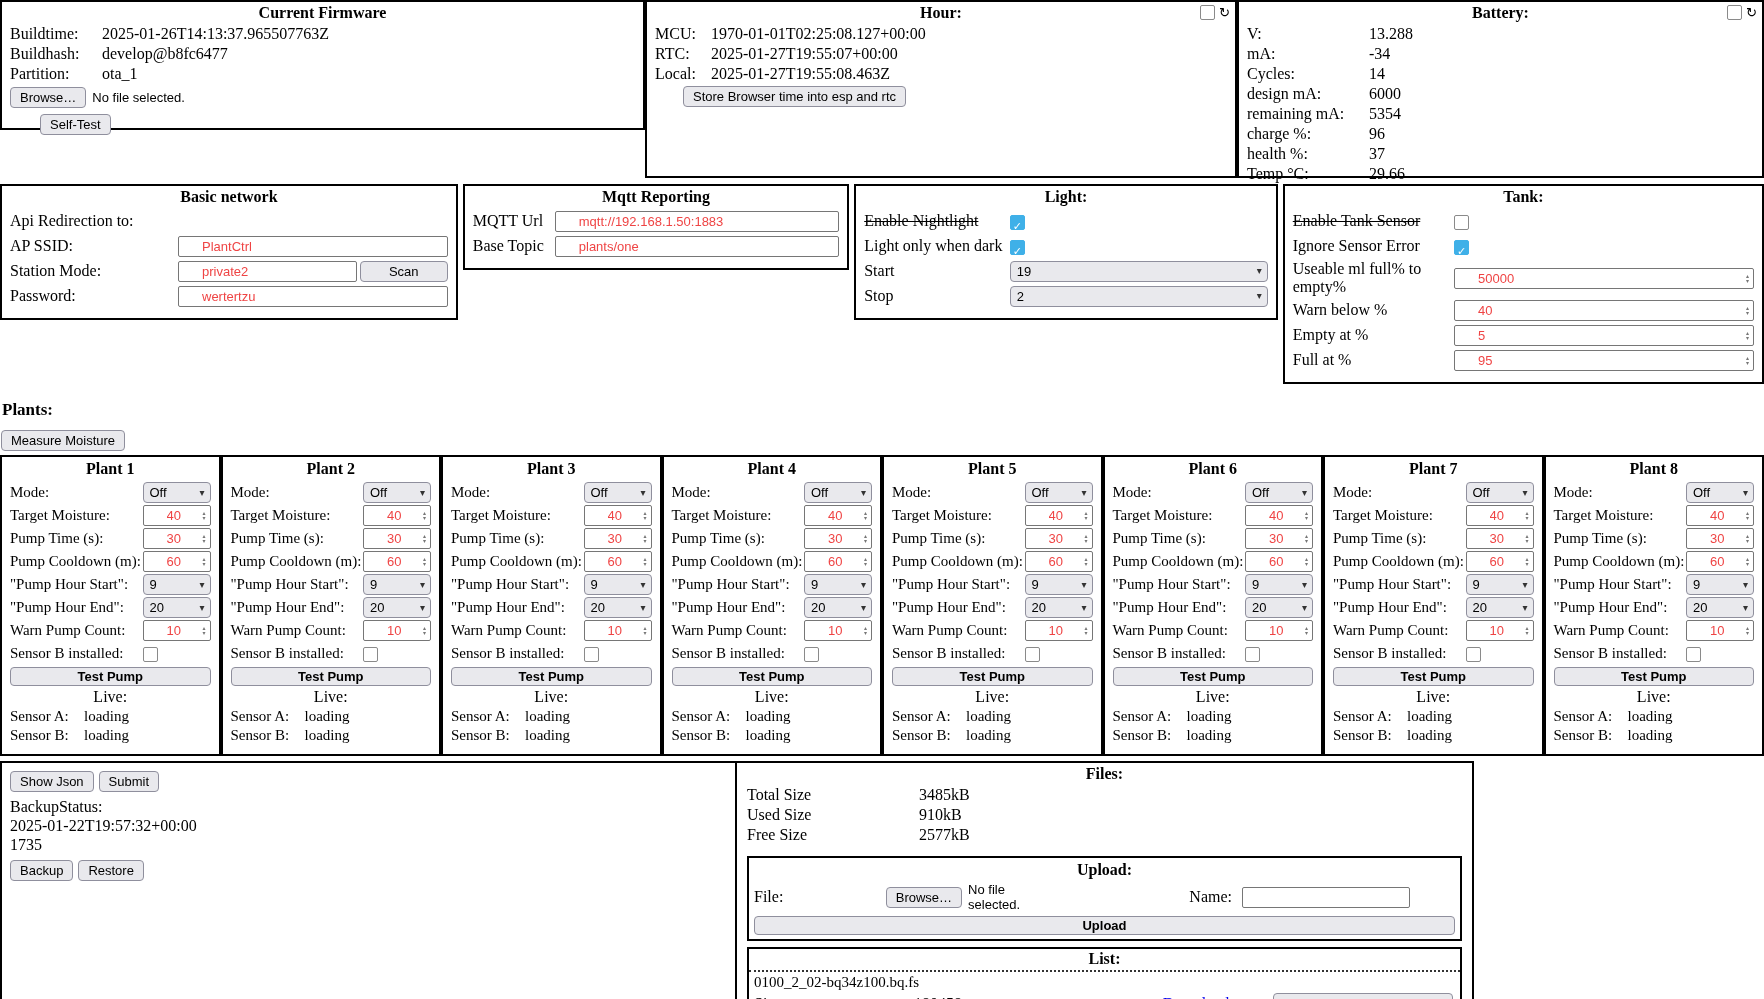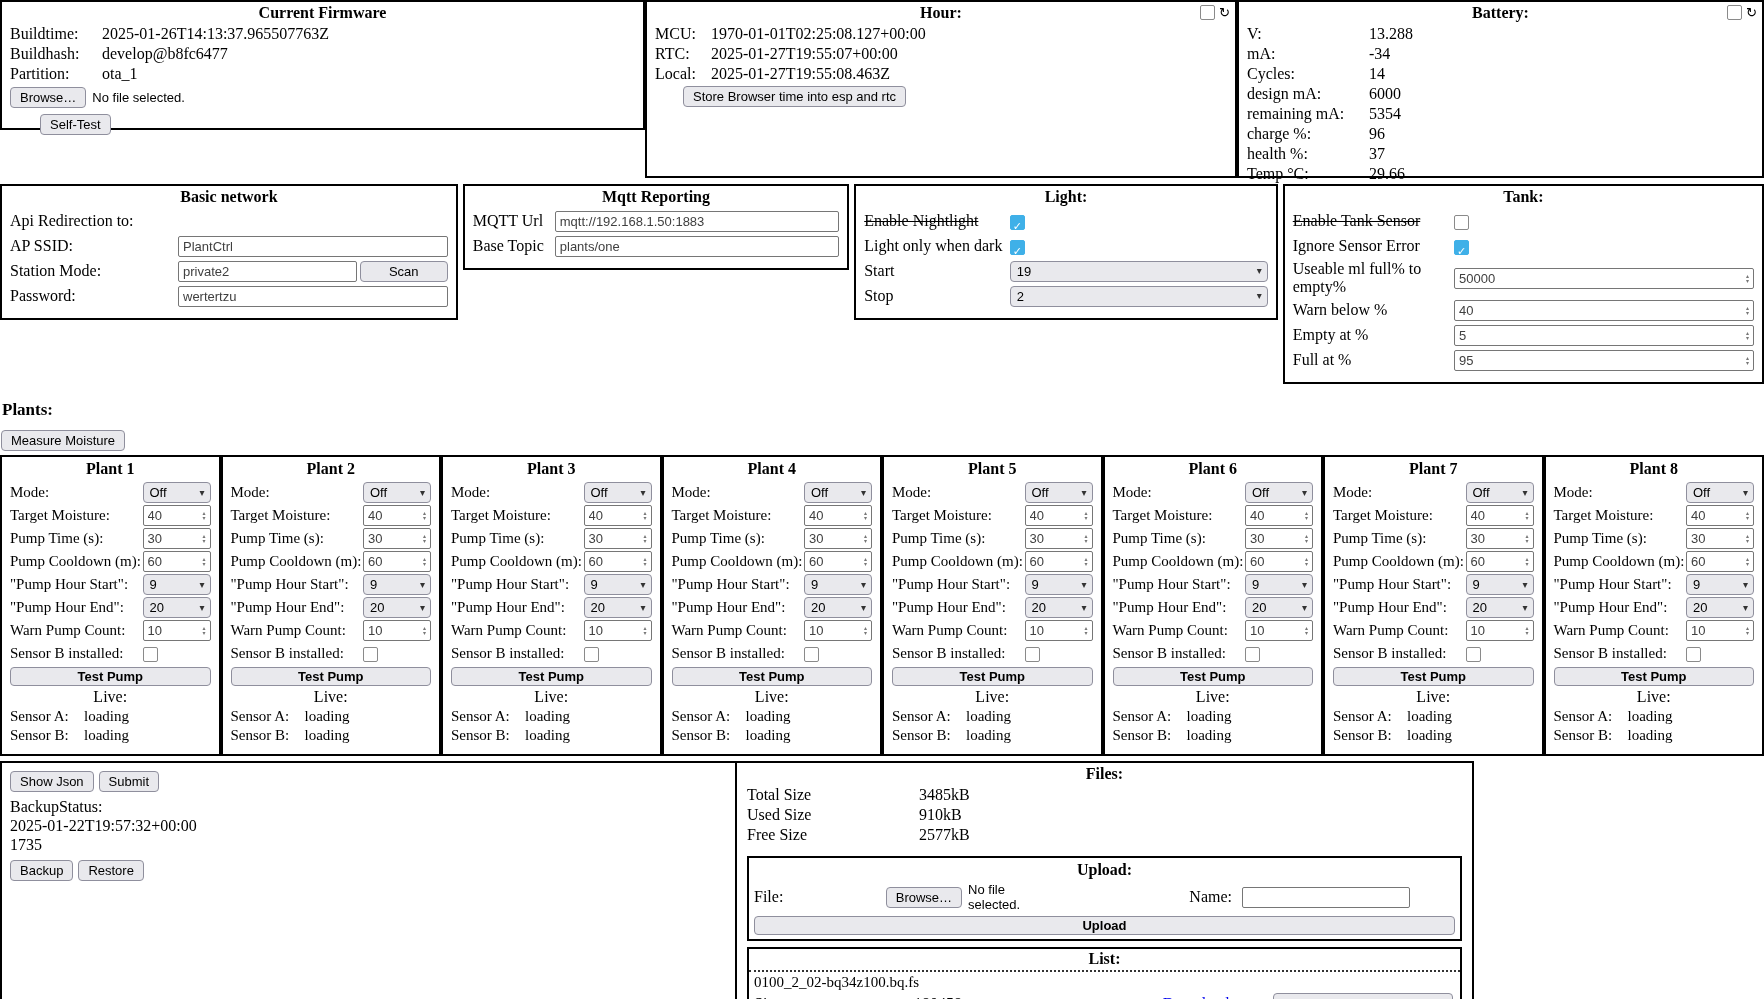--- a/index.html
+++ b/index.html
@@ -20,22 +20,22 @@
   .fw-panel .k { width:92px; }
   .time-panel .k { width:56px; }
   .bat-panel .k { width:122px; }
 
   .corner { position:absolute; top:3px; right:5px; display:flex; align-items:center; gap:4px; }
   .ricon { font-family:"DejaVu Sans",sans-serif; font-size:13px; line-height:13px; }
 
   
   .btn { font:13px "Liberation Sans",sans-serif; color:#000; background:#e9e9ed;
          border:1px solid #8f8f9d; border-radius:4px; padding:2px 9px; cursor:pointer; }
-  .txt, .num { font:13px "Liberation Sans",sans-serif; color:#404040; background:#fff;
-         border:1px solid #767676; border-radius:2px; height:21px; padding:1px 4px; width:100%; }
+  .txt, .num { font:13px "Liberation Sans",sans-serif; color:#ef4444; background:#fff;
+         border:1px solid #767676; border-radius:2px; height:21px; padding:1px 23px; width:100%; }
   .selwrap { position:relative; display:inline-block; }
   .selwrap::after { content:"▾"; font-family:"DejaVu Sans",sans-serif; font-size:10px; color:#333;
          position:absolute; right:6px; top:50%; transform:translateY(-52%); pointer-events:none; }
   .sel { appearance:none; -webkit-appearance:none; font:13px "Liberation Sans",sans-serif; color:#000;
          background:#e9e9ed; border:1px solid #8f8f9d; border-radius:4px; height:21px;
          padding:0 16px 0 6px; width:100%; }
   .numwrap { position:relative; display:inline-block; }
   .numwrap::after { content:"▴\A▾"; white-space:pre; font-family:"DejaVu Sans",sans-serif;
          font-size:6px; line-height:5px; color:#777; position:absolute; right:5px; top:5px; pointer-events:none; }
   .cb { width:15px; height:15px; border:1px solid #8a8a8a; border-radius:2px; background:#fff;

